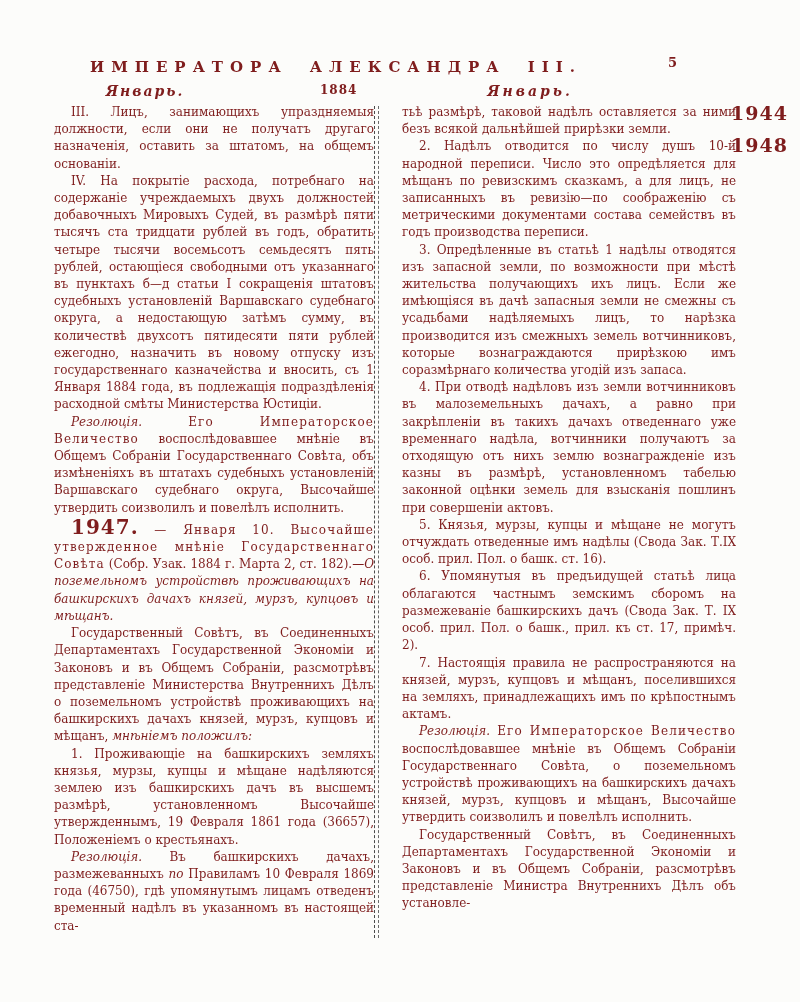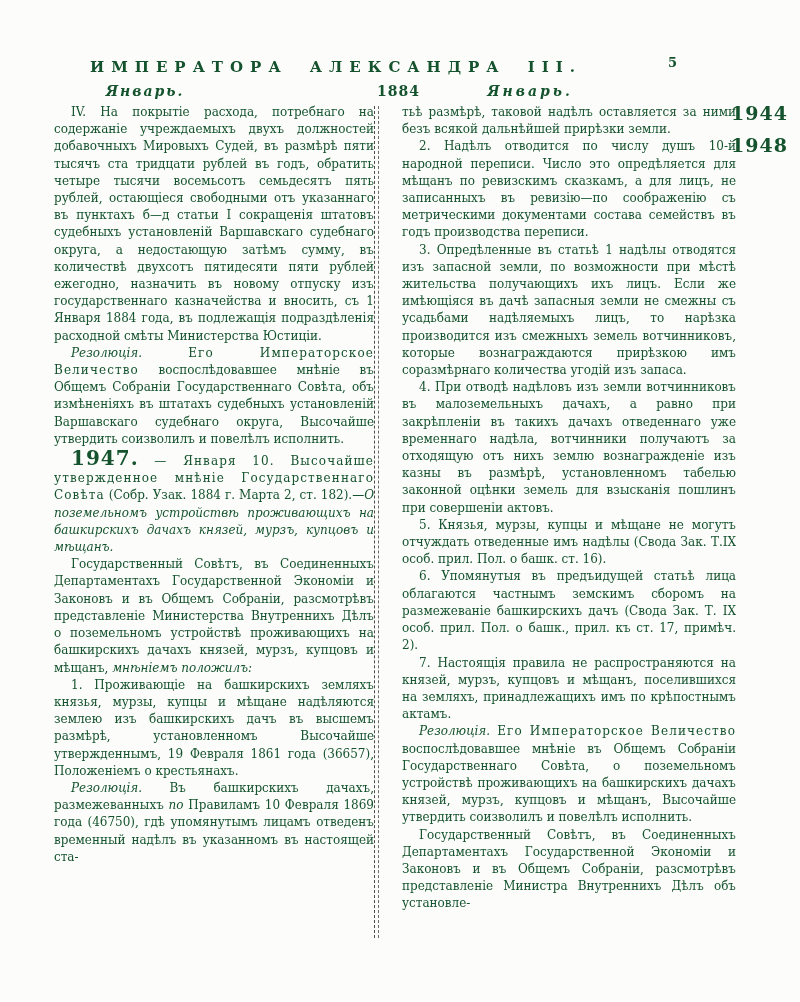--- a/index.html
+++ b/index.html
@@ -1,34 +1,34 @@
 <!DOCTYPE html>
 <html><head>
 <meta charset="utf-8">
 <style>
   html,body{margin:0;padding:0;background:#f4f3ef;}
   .page{
     position:relative;width:800px;height:1002px;margin:0 auto;
-    background:#fcfcfa;color:#14532d;overflow:hidden;
+    background:#fcfcfa;color:#7f1d1d;overflow:hidden;
     font-family:"DejaVu Serif","Liberation Serif",serif;
   }
   .running-title{
     position:absolute;top:58px;left:90px;width:480px;text-align:center;
     font-size:15px;font-weight:bold;letter-spacing:7px;word-spacing:10px;white-space:nowrap;
   }
   .page-number{
     position:absolute;top:55px;left:668px;font-size:13px;font-weight:bold;
   }
   .month-left{
     position:absolute;top:83px;left:60px;width:170px;text-align:center;
     font-size:14px;font-weight:bold;font-style:italic;letter-spacing:2px;
   }
   .year-center{
-    position:absolute;top:83px;left:320px;width:100px;text-align:right;
-    font-size:14px;font-weight:bold;letter-spacing:1px;
+    position:absolute;top:83px;left:320px;width:100px;text-align:left;
+    font-size:12px;font-weight:bold;letter-spacing:1px;
   }
   .month-right{
     position:absolute;top:83px;left:445px;width:170px;text-align:center;
     font-size:14px;font-weight:bold;font-style:italic;letter-spacing:3px;
   }
   .margin-num{
     position:absolute;left:731px;width:60px;font-size:19px;font-weight:bold;letter-spacing:1px;
   }
   .margin-num-1{top:102px;}
   .margin-num-2{top:134px;}
@@ -56,20 +56,21 @@
 <div class="page">
   <div class="running-title">ИМПЕРАТОРА АЛЕКСАНДРА III.</div>
   <div class="page-number">5</div>
   <div class="month-left">Январь.</div>
   <div class="year-center">1884</div>
   <div class="month-right">Январь.</div>
   <div class="margin-num margin-num-1">1944</div>
   <div class="margin-num margin-num-2">1948</div>
   <div class="divider"></div>
   <div class="col col-left">
+      <p class="para indent"><span class="seg-n">III. Лицъ, занимающихъ упраздняемыя должности, если они не получатъ другаго назначенія, оставить за штатомъ, на общемъ основаніи.</span></p>
       <p class="para indent"><span class="seg-n">IV. На покрытіе расхода, потребнаго на содержаніе учреждаемыхъ двухъ должностей добавочныхъ Мировыхъ Судей, въ размѣрѣ пяти тысячъ ста тридцати рублей въ годъ, обратить четыре тысячи восемьсотъ семьдесятъ пять рублей, остающіеся свободными отъ указаннаго въ пунктахъ б—д статьи I сокращенія штатовъ судебныхъ установленій Варшавскаго судебнаго округа, а недостающую затѣмъ сумму, въ количествѣ двухсотъ пятидесяти пяти рублей ежегодно, назначить въ новому отпуску изъ государственнаго казначейства и вносить, съ 1 Января 1884 года, въ подлежащія подраздѣленія расходной смѣты Министерства Юстиціи.</span></p>
       <p class="para indent"><span class="seg-i">Резолюція.</span><span class="seg-sp"> Его Императорское Величество</span><span class="seg-n"> воспослѣдовавшее мнѣніе въ Общемъ Собраніи Государственнаго Совѣта, объ измѣненіяхъ въ штатахъ судебныхъ установленій Варшавскаго судебнаго округа, Высочайше утвердить соизволилъ и повелѣлъ исполнить.</span></p>
       <p class="para indent entry"><span class="seg-e">1947.</span><span class="seg-sp"> — Января 10. Высочайше утвержденное мнѣніе Государственнаго Совѣта</span><span class="seg-n"> (Собр. Узак. 1884 г. Марта 2, ст. 182).</span><span class="seg-i">—О поземельномъ устройствѣ проживающихъ на башкирскихъ дачахъ князей, мурзъ, купцовъ и мѣщанъ.</span></p>
       <p class="para indent"><span class="seg-n">Государственный Совѣтъ, въ Соединенныхъ Департаментахъ Государственной Экономіи и Законовъ и въ Общемъ Собраніи, разсмотрѣвъ представленіе Министерства Внутреннихъ Дѣлъ о поземельномъ устройствѣ проживающихъ на башкирскихъ дачахъ князей, мурзъ, купцовъ и мѣщанъ, </span><span class="seg-i">мнѣніемъ положилъ:</span></p>
       <p class="para indent"><span class="seg-n">1. Проживающіе на башкирскихъ земляхъ князья, мурзы, купцы и мѣщане надѣляются землею изъ башкирскихъ дачъ въ высшемъ размѣрѣ, установленномъ Высочайше утвержденнымъ, 19 Февраля 1861 года (36657), Положеніемъ о крестьянахъ.</span></p>
       <p class="para indent"><span class="seg-i">Резолюція.</span><span class="seg-n"> Въ башкирскихъ дачахъ, размежеванныхъ </span><span class="seg-i">по</span><span class="seg-n"> Правиламъ 10 Февраля 1869 года (46750), гдѣ упомянутымъ лицамъ отведенъ временный надѣлъ въ указанномъ въ настоящей ста-</span></p>
     </div>
   <div class="col col-right">
       <p class="para"><span class="seg-n">тьѣ размѣрѣ, таковой надѣлъ оставляется за ними безъ всякой дальнѣйшей прирѣзки земли.</span></p>
       <p class="para indent"><span class="seg-n">2. Надѣлъ отводится по числу душъ 10-й народной переписи. Число это опредѣляется для мѣщанъ по ревизскимъ сказкамъ, а для лицъ, не записанныхъ въ ревизію—по соображенію съ метрическими документами состава семействъ въ годъ производства переписи.</span></p>

